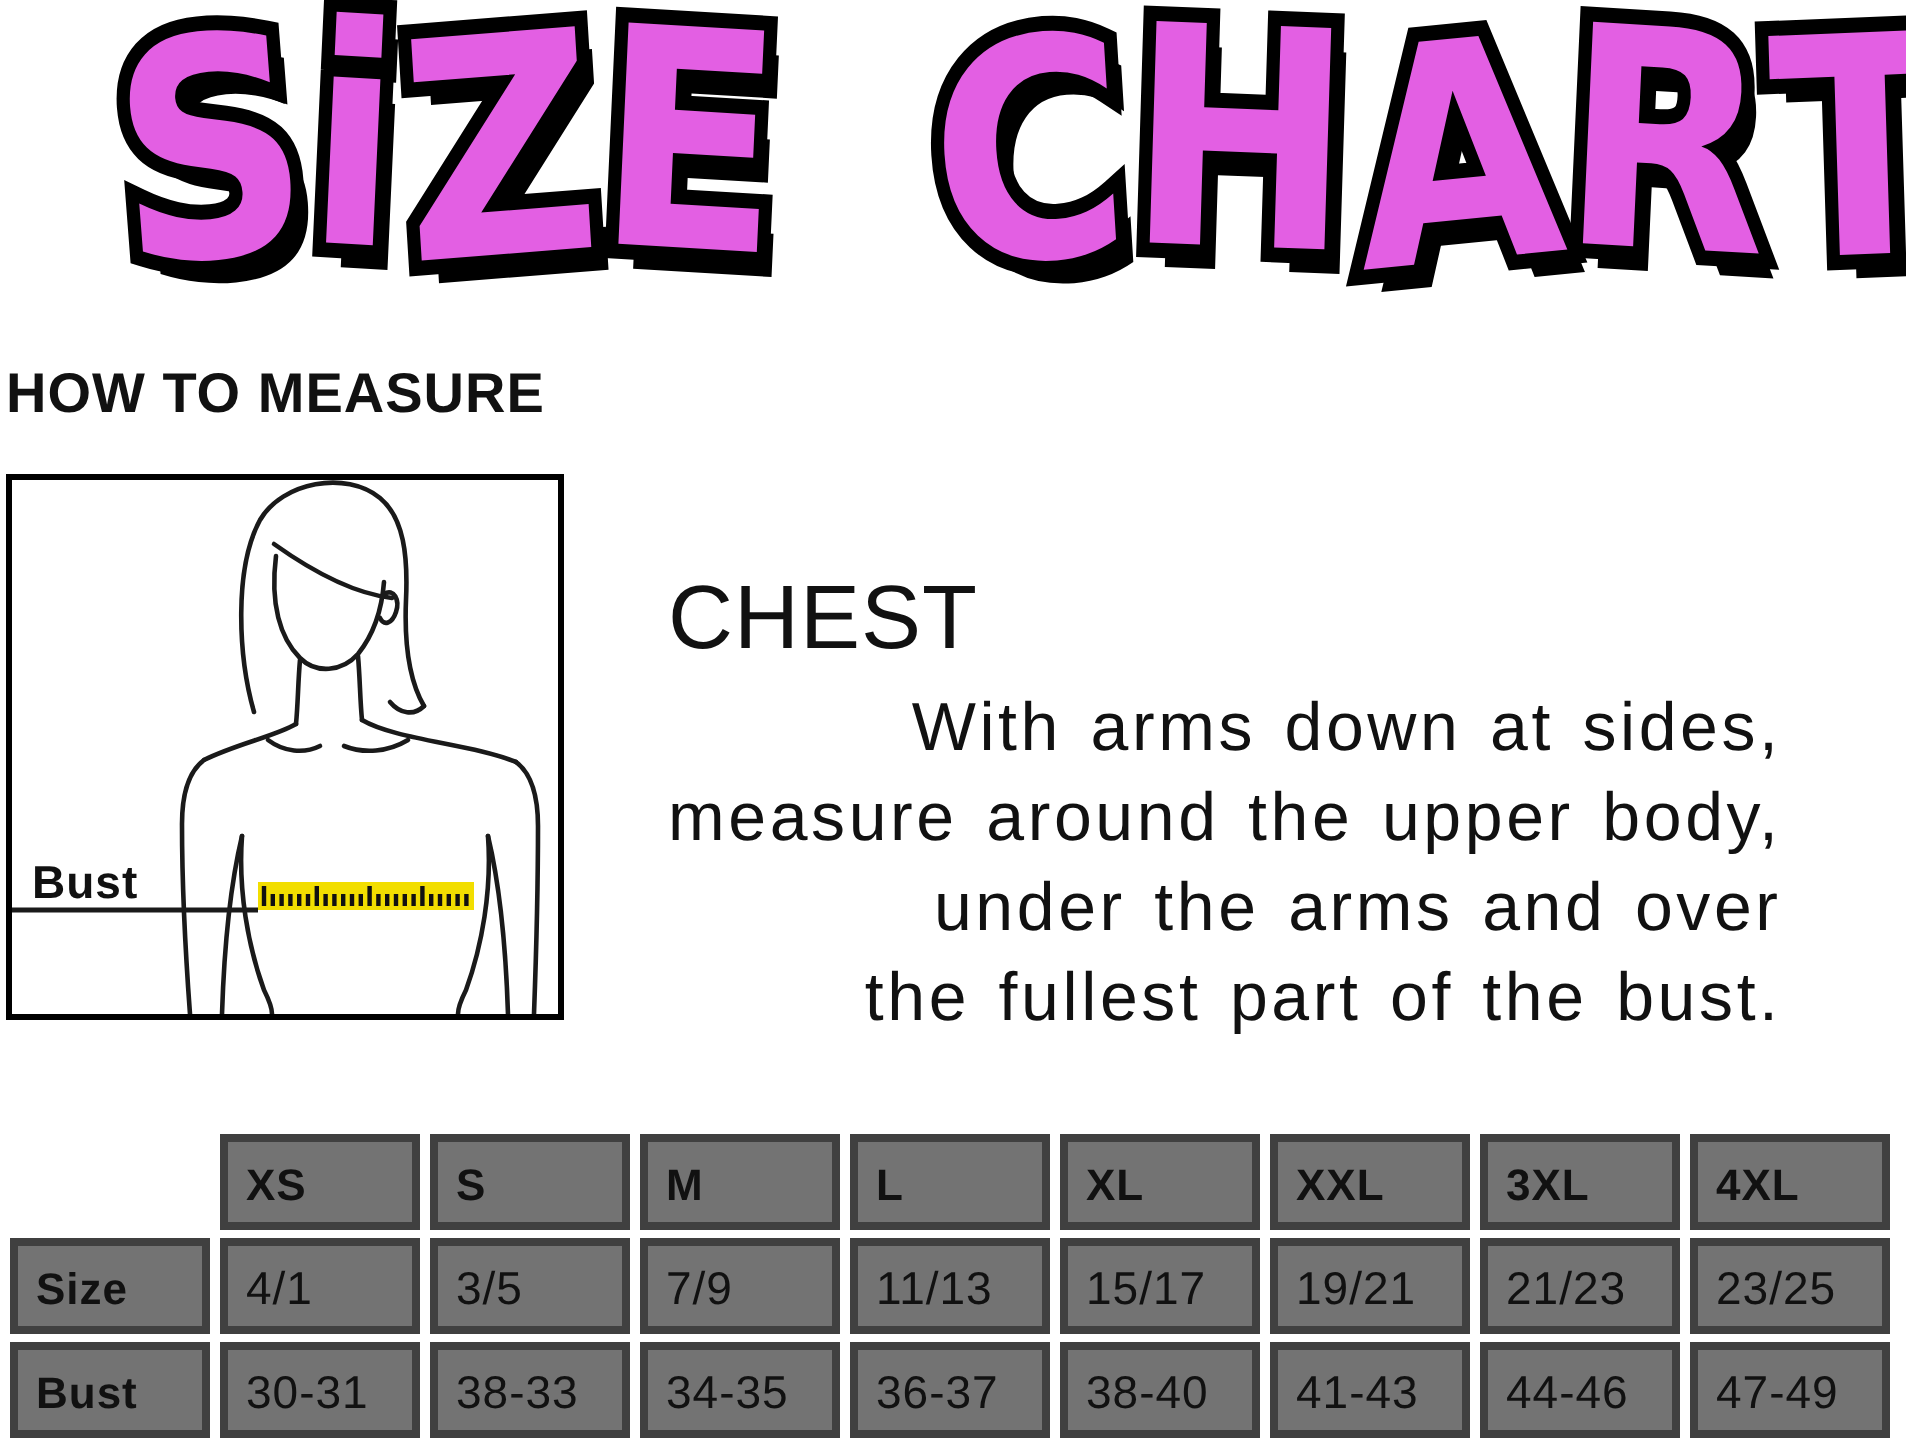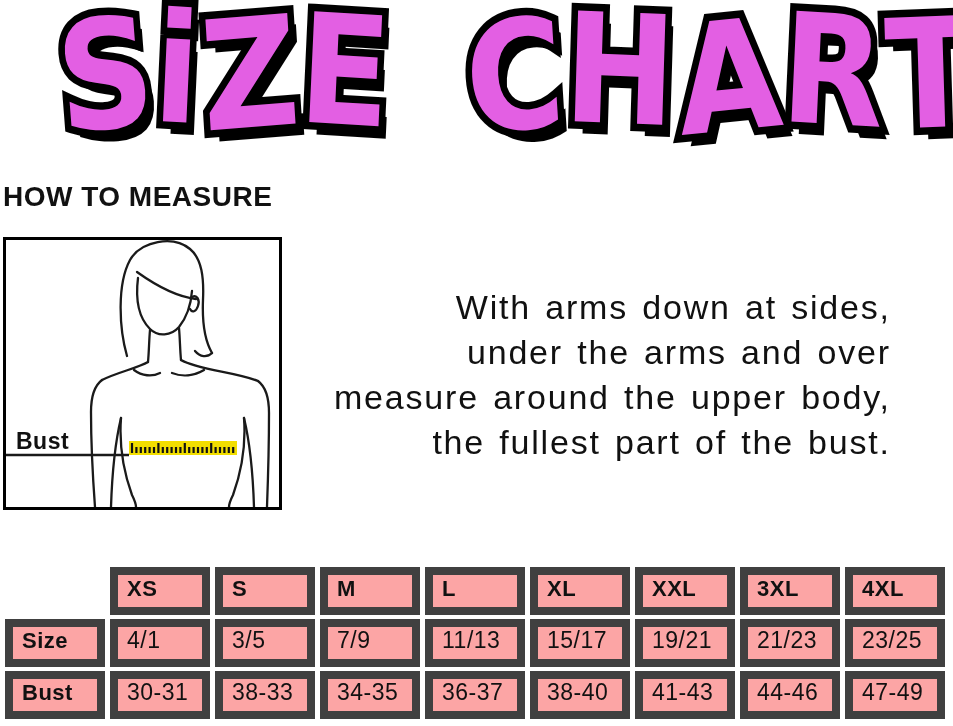--- a/index.html
+++ b/index.html
@@ -37,21 +37,21 @@
   .chest-block{position:absolute;left:334px;top:285px;}
   .chest-heading{margin:0 0 10px 0;font-size:45px;font-weight:normal;letter-spacing:0.5px;line-height:1.05;}
   .chest-line{font-size:34px;line-height:45px;letter-spacing:1.8px;word-spacing:3px;font-weight:normal;text-align:right;}
 
   
   .size-table{
     position:absolute;left:0px;top:563px;width:950px;table-layout:fixed;
     border-collapse:separate;border-spacing:5px 4px;
   }
   .size-table th,.size-table td{
-    border:8px solid #404040;height:48px;box-sizing:border-box;background:#fca5a5;
+    border:4px solid #404040;height:48px;box-sizing:border-box;background:#737373;
     vertical-align:bottom;text-align:left;padding:0 2px 5px 9px;overflow:hidden;
   }
   .size-table th{font-size:22px;font-weight:bold;letter-spacing:0.5px;}
   .size-table td{font-size:23px;font-weight:normal;letter-spacing:0.5px;}
   .size-table th.corner{border:none;background:transparent;}
 </style>
 </head>
 <body>
 
 <div class="page">
@@ -117,24 +117,25 @@
           <line x1="222.8" x2="222.8" y1="207" y2="213"></line>
           <line x1="227.2" x2="227.2" y1="207" y2="213"></line>
         </g>
 
       <line x1="0" y1="215" x2="123" y2="215" style="stroke:#1a1a1a;stroke-width:2.6"></line>
     </svg>
     <span class="bust-label">Bust</span>
   </div>
 
   <div class="chest-block">
+    <h3 class="chest-heading">CHEST</h3>
     <div id="chest-lines">
         <div class="chest-line">With arms down at sides,</div>
+        <div class="chest-line">measure around the upper body,</div>
         <div class="chest-line">under the arms and over</div>
-        <div class="chest-line">measure around the upper body,</div>
         <div class="chest-line">the fullest part of the bust.</div>
       </div>
   </div>
 
   <table class="size-table">
     <thead>
       <tr id="size-table-head-row">
           <th class="corner"></th>
           <th>XS</th>
           <th>S</th>

